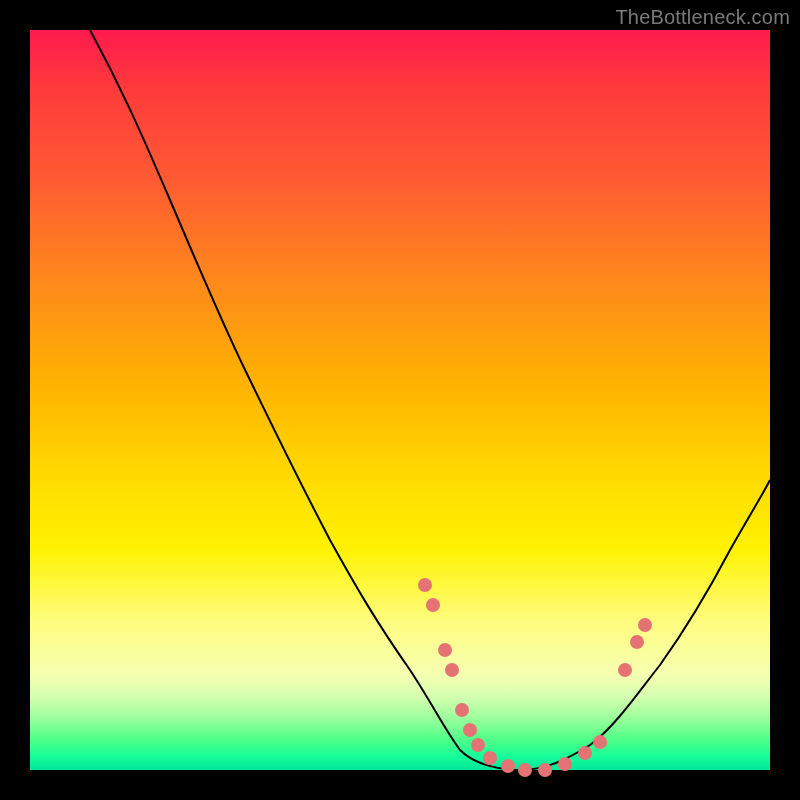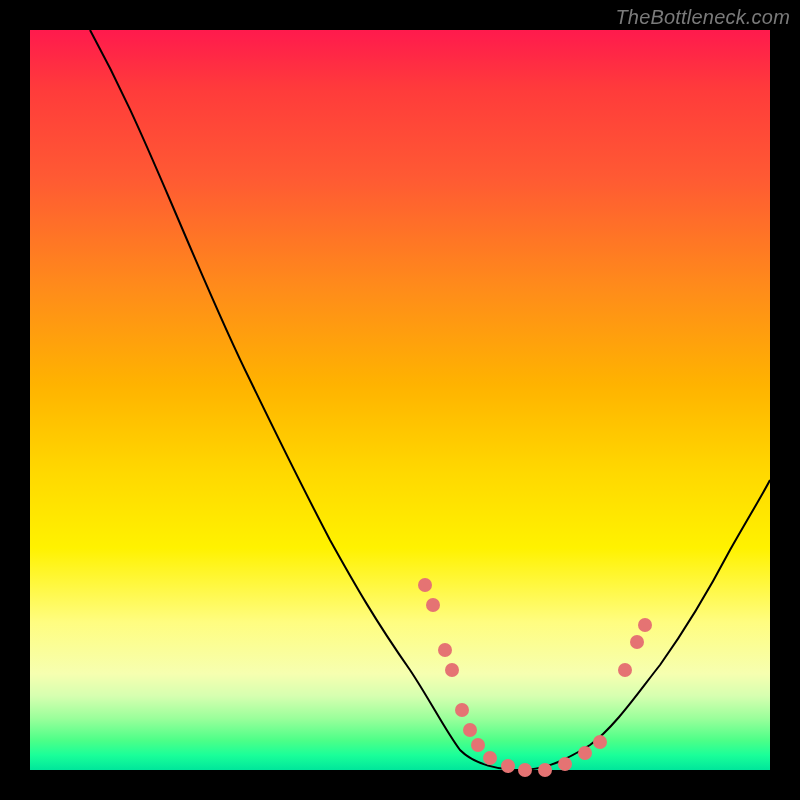--- a/index.html
+++ b/index.html
@@ -45,21 +45,20 @@
     );
   }
   .watermark {
     position: absolute;
     top: 6px;
     right: 10px;
     color: #7a7a7a;
     font-size: 20px;
     letter-spacing: 0.2px;
     user-select: none;
-    font-style: italic;
   }
   svg.curve-layer {
     position: absolute;
     left: 30px;
     top: 30px;
     width: 740px;
     height: 740px;
     overflow: visible;
   }
   .curve {

